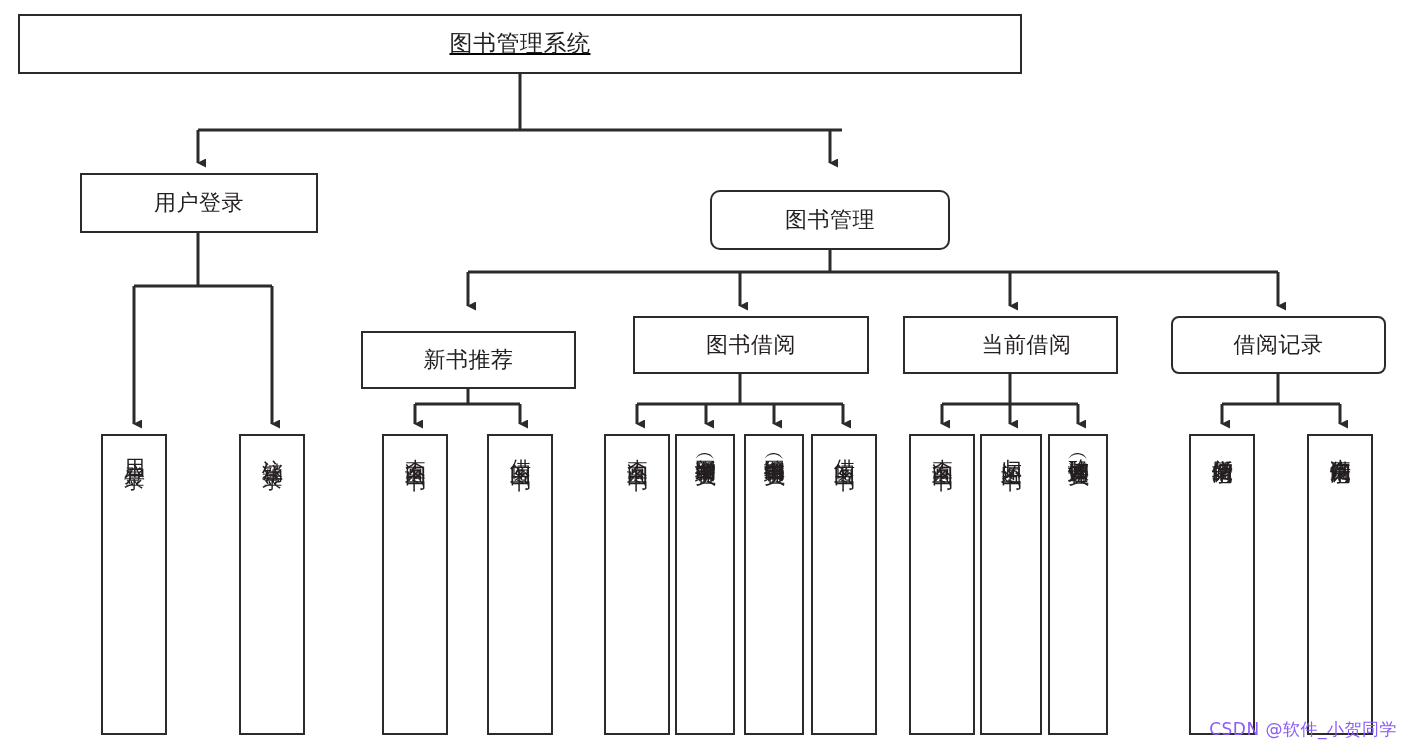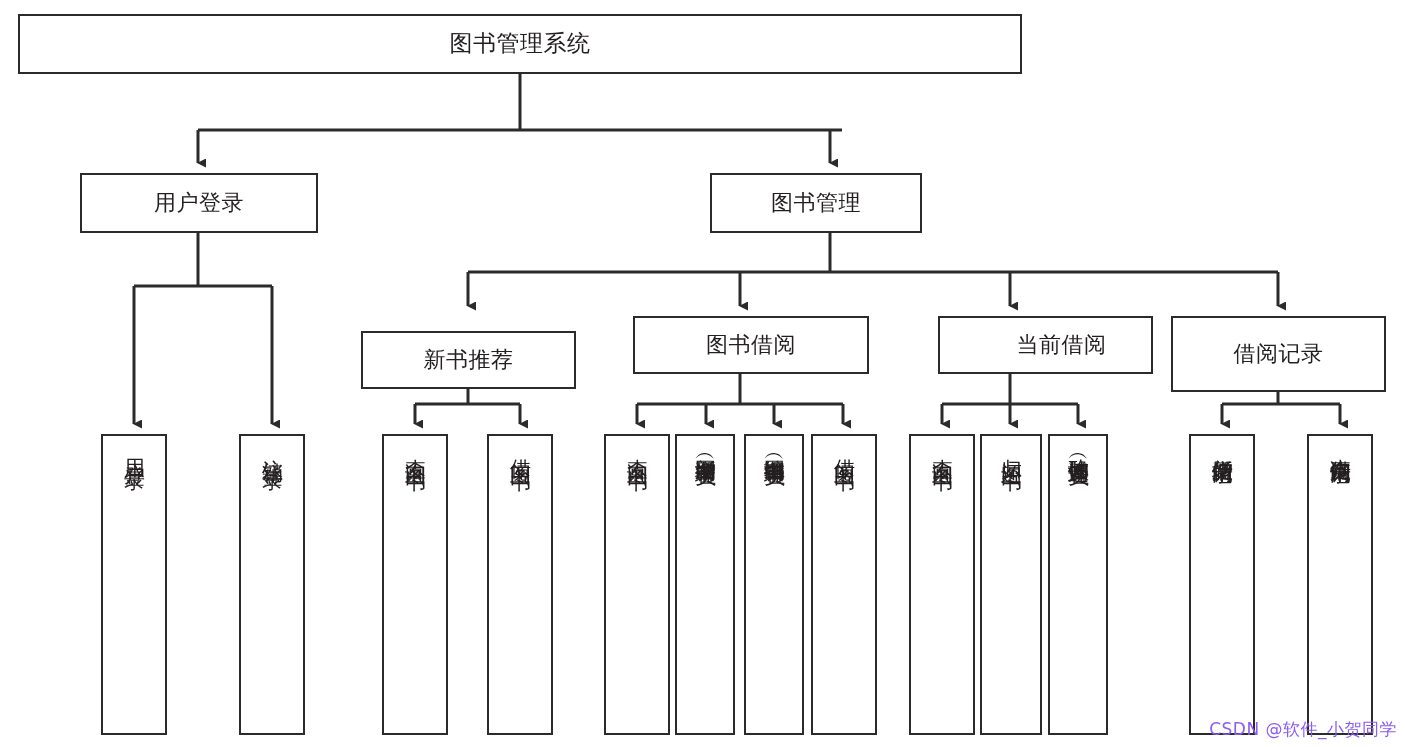--- a/index.html
+++ b/index.html
@@ -120,45 +120,45 @@
       <path d="M1010,404 L1010,424" marker-end="url(#arrowhead)"></path>
       <path d="M1078,404 L1078,424" marker-end="url(#arrowhead)"></path>
 
       <path d="M1278,374 L1278,404"></path>
       <path d="M1222,404 L1340,404"></path>
       <path d="M1222,404 L1222,424" marker-end="url(#arrowhead)"></path>
       <path d="M1340,404 L1340,424" marker-end="url(#arrowhead)"></path>
     </g>
   </svg>
 
-  <div class="node-box node-h" id="node-root" style="left:18px; top:14px; width:1004px; height:60px;">
+  <div class="node-box node-h" id="node-root" style="left:18px; top:14px; width:1004px; height:60px;text-decoration:underline;">
     <span class="node-label">图书管理系统</span>
   </div>
 
   <div class="node-box node-h" style="left:80px; top:173px; width:238px; height:60px;">
     <span class="node-label">用户登录</span>
   </div>
 
-  <div class="node-box node-h" style="left:710px; top:173px; width:212px; height:60px;">
+  <div class="node-box node-h" style="left:710px; top:190px; width:240px; height:60px;border-radius:10px;">
     <span class="node-label">图书管理</span>
   </div>
 
   <div class="node-box node-h" style="left:361px; top:331px; width:215px; height:58px;">
     <span class="node-label">新书推荐</span>
   </div>
 
   <div class="node-box node-h" style="left:633px; top:316px; width:236px; height:58px;">
     <span class="node-label">图书借阅</span>
   </div>
 
-  <div class="node-box node-h" style="left:938px; top:316px; width:215px; height:58px;padding-left:32px;">
+  <div class="node-box node-h" style="left:903px; top:316px; width:215px; height:58px;padding-left:32px;">
     <span class="node-label">当前借阅</span>
   </div>
 
-  <div class="node-box node-h" style="left:1171px; top:316px; width:215px; height:76px;">
+  <div class="node-box node-h" style="left:1171px; top:316px; width:215px; height:58px;border-radius:8px;">
     <span class="node-label">借阅记录</span>
   </div>
 
   <div class="node-box node-v" style="left:101px; top:434px; width:66px; height:301px;">
     <span class="node-label">用户登录</span>
   </div>
 
   <div class="node-box node-v" style="left:239px; top:434px; width:66px; height:301px;">
     <span class="node-label">注销登录</span>
   </div>

